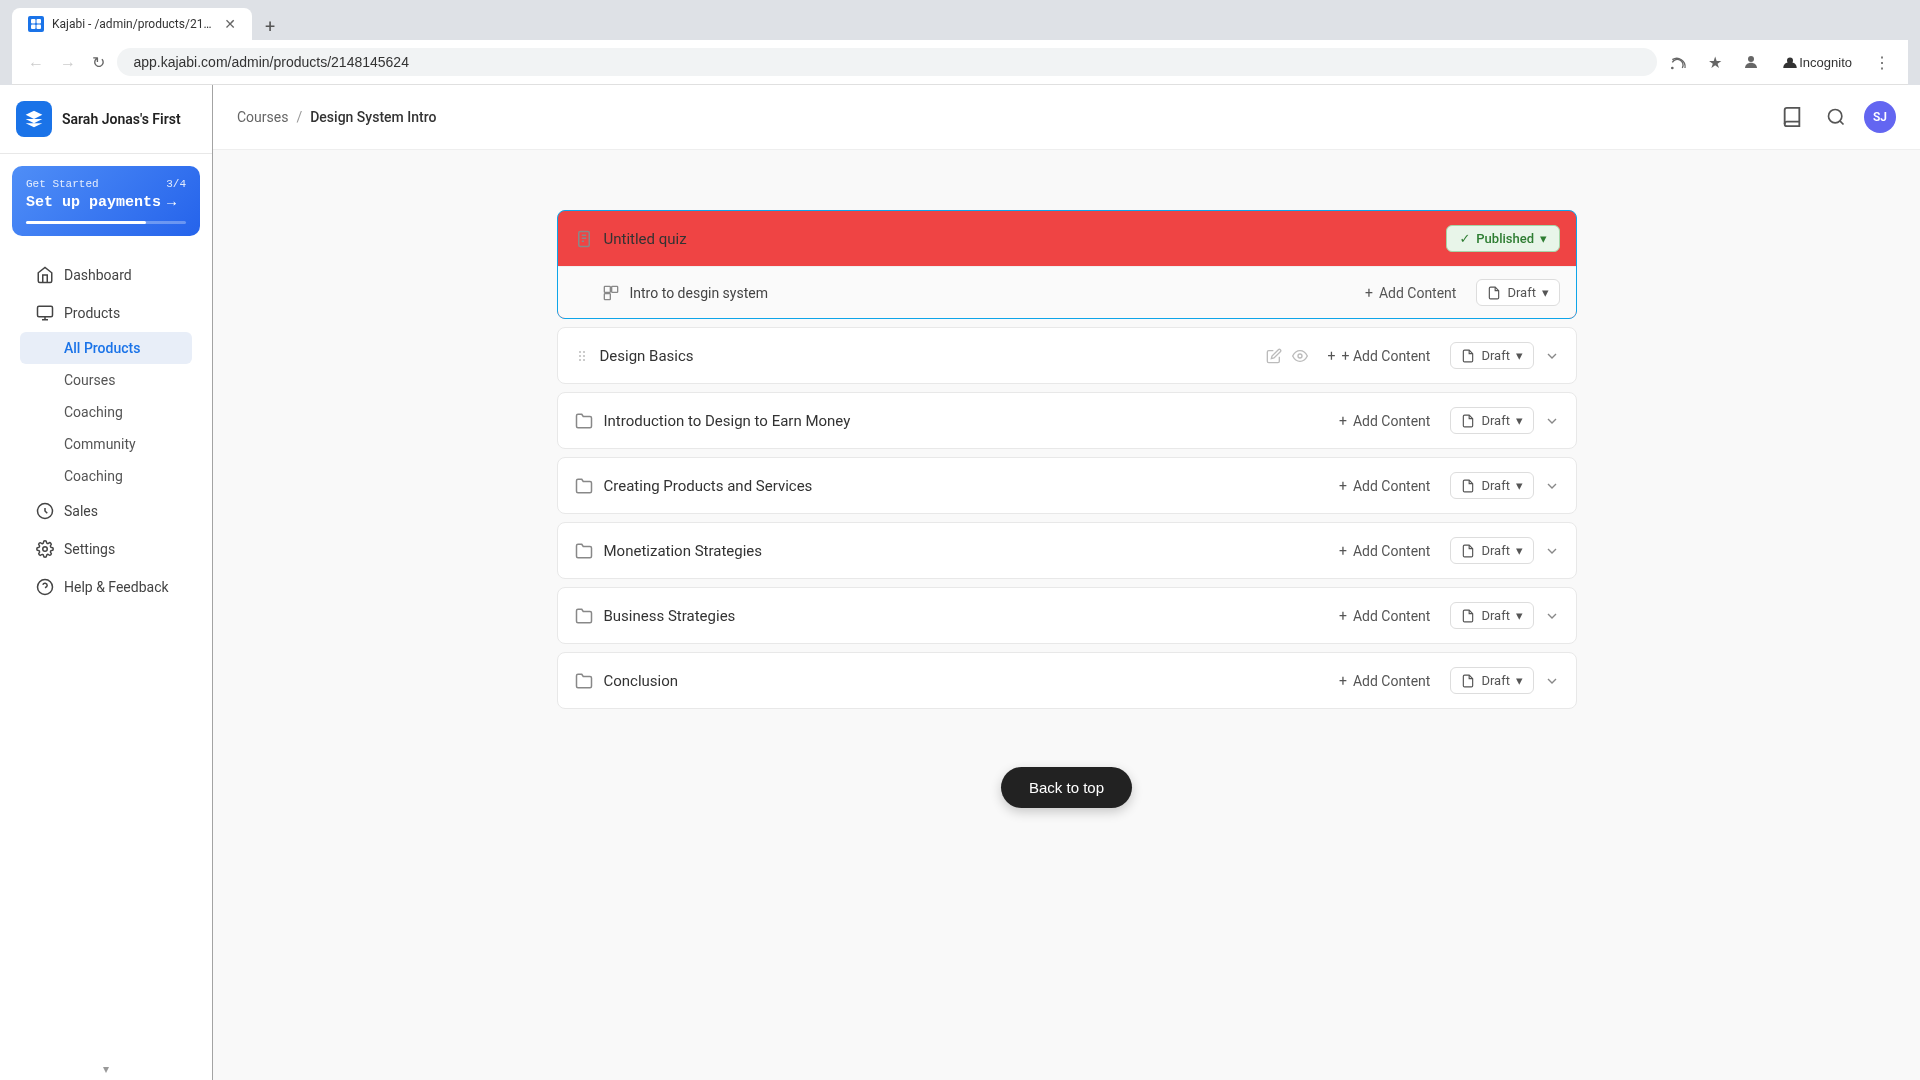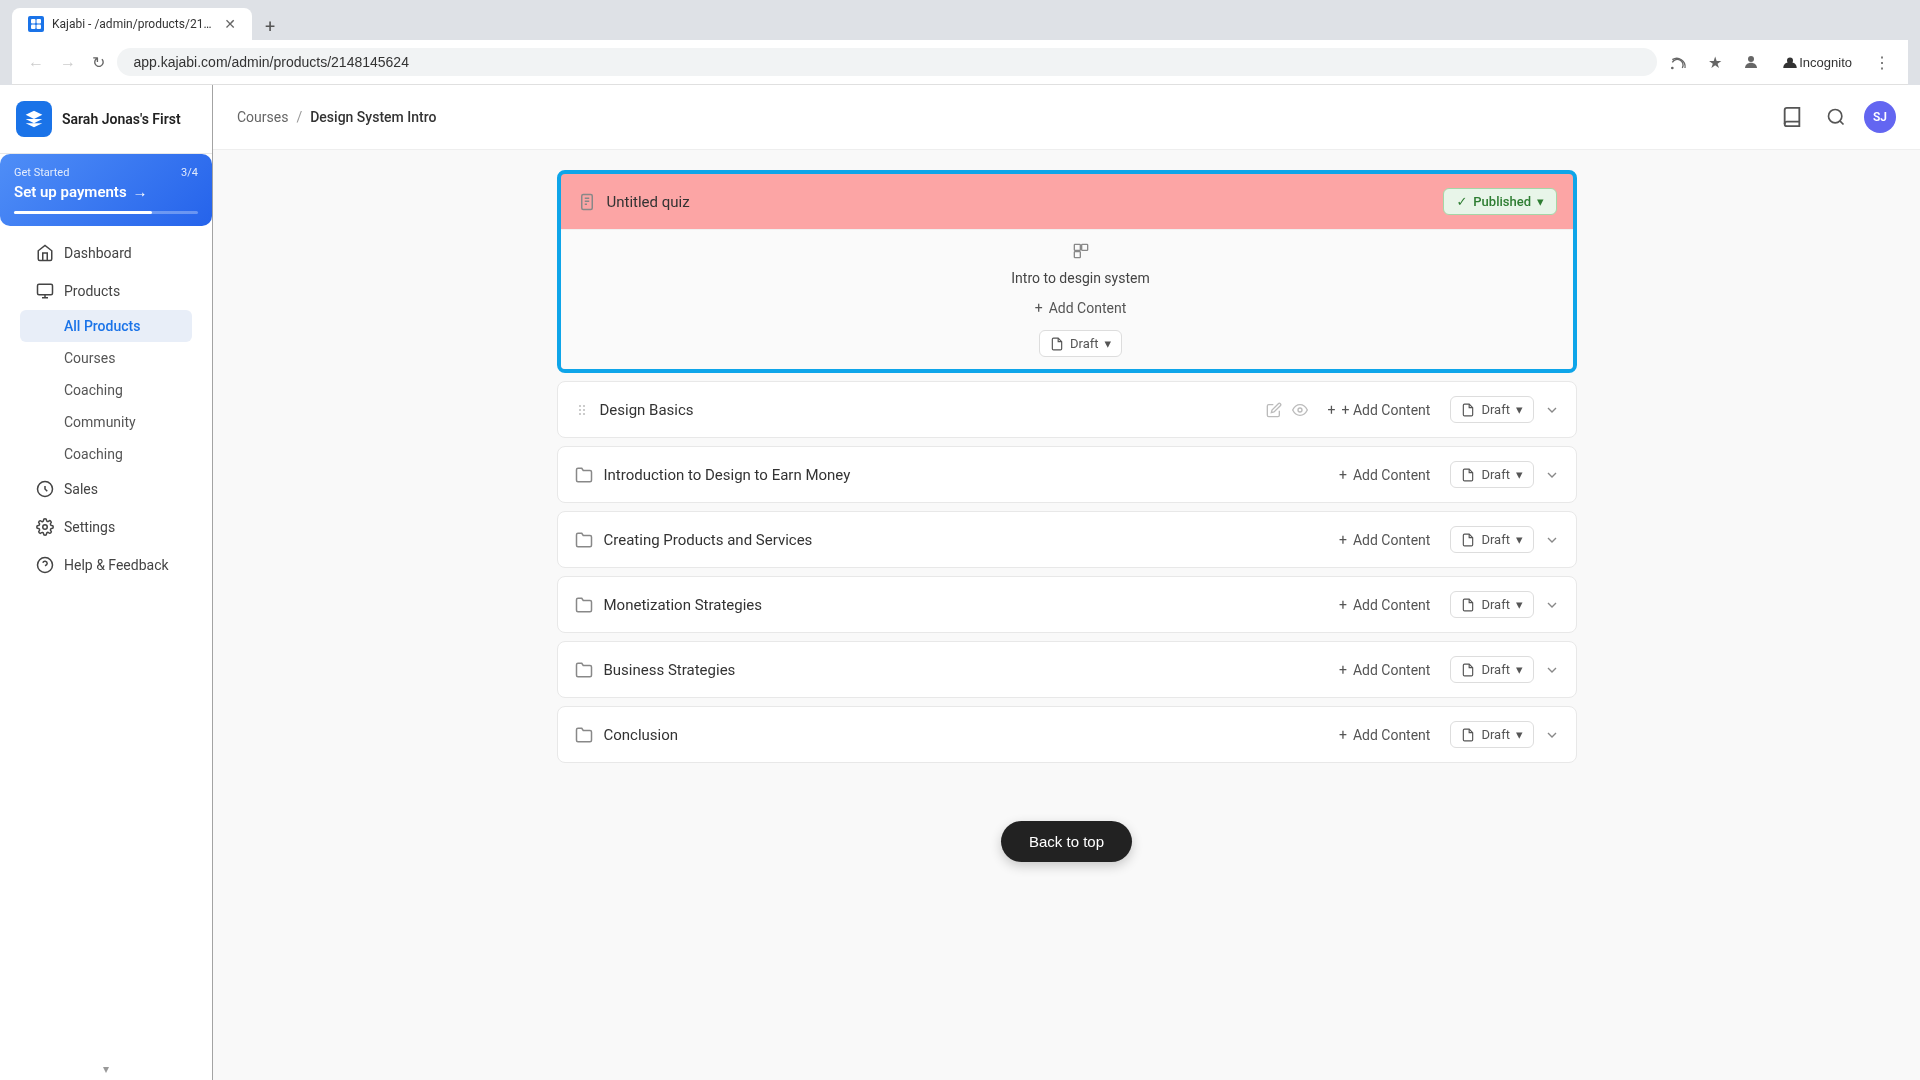--- a/index.html
+++ b/index.html
@@ -26,21 +26,21 @@
     
     .app-layout { display: flex; flex: 1; overflow: hidden; }
 
     
     .sidebar { width: 213px; background: #fff; border-right: 1px solid #a3a3a3; display: flex; flex-direction: column; overflow: hidden; flex-shrink: 0; }
     .sidebar-header { padding: 16px; display: flex; align-items: center; gap: 10px; border-bottom: 1px solid #e8e8e8; }
     .sidebar-logo { width: 36px; height: 36px; background: #1a73e8; border-radius: 8px; display: flex; align-items: center; justify-content: center; flex-shrink: 0; }
     .sidebar-logo svg { fill: white; width: 20px; height: 20px; }
     .sidebar-brand { font-size: 14px; font-weight: 600; color: #222; }
 
-    .get-started-card { margin: 0; background: linear-gradient(135deg, #4f8ef7, #2563eb); border-radius: 10px; padding: 12px 14px; color: white; cursor: pointer; }
+    .get-started-card { margin: 12px; background: linear-gradient(135deg, #4f8ef7, #2563eb); border-radius: 10px; padding: 12px 14px; color: white; cursor: pointer; font-family: Liberation Mono, monospace; }
     .get-started-label { font-size: 11px; opacity: 0.85; margin-bottom: 4px; display: flex; justify-content: space-between; }
     .get-started-title { font-size: 15px; font-weight: 600; display: flex; align-items: center; gap: 6px; }
     .progress-bar { height: 3px; background: rgba(255,255,255,0.3); border-radius: 2px; margin-top: 10px; }
     .progress-fill { height: 100%; background: white; border-radius: 2px; width: 75%; }
 
     .sidebar-scroll { flex: 1; overflow-y: auto; overflow-x: hidden; padding: 8px 14px; position: relative; }
     .sidebar-scroll::-webkit-scrollbar { width: 6px; }
     .sidebar-scroll::-webkit-scrollbar-thumb { background: #ddd; border-radius: 3px; }
 
     .nav-item { display: flex; align-items: center; gap: 10px; padding: 10px 16px; cursor: pointer; color: #444; font-size: 14px; border-radius: 6px; margin: 0 6px; }
@@ -64,28 +64,28 @@
     .top-bar-icon { width: 32px; height: 32px; display: flex; align-items: center; justify-content: center; cursor: pointer; color: #555; }
     .avatar { width: 32px; height: 32px; background: #6366f1; border-radius: 50%; display: flex; align-items: center; justify-content: center; color: white; font-size: 12px; font-weight: 600; cursor: pointer; }
 
     .content-area { flex: 1; overflow-y: auto; padding: 0; background: #f9f9f9; position: relative; }
     .content-area::-webkit-scrollbar { width: 6px; }
     .content-area::-webkit-scrollbar-thumb { background: #ddd; border-radius: 3px; }
 
     .course-list { max-width: 1100px; margin: 0 auto; padding: 20px 40px 100px; }
 
     
-    .section-item { background: #fca5a5; border: 4px solid #0ea5e9; border-radius: 8px; margin-bottom: 8px; overflow: hidden; }
+    .section-item { background: #ef4444; border: 1px solid #0ea5e9; border-radius: 8px; margin-bottom: 8px; overflow: hidden; margin-top: 40px; }
     .section-header { padding: 14px 16px; display: flex; align-items: center; gap: 10px; }
     .section-icon { color: #888; width: 20px; height: 20px; flex-shrink: 0; display: flex; align-items: center; justify-content: center; }
     .section-title { flex: 1; font-size: 15px; color: #333; font-weight: 400; }
     .drag-handle { color: #bbb; cursor: grab; display: flex; align-items: center; }
     .published-badge { display: flex; align-items: center; gap: 6px; background: #e8f5e9; color: #2e7d32; border: 1px solid #a5d6a7; border-radius: 6px; padding: 5px 12px; font-size: 13px; font-weight: 500; cursor: pointer; }
 
-    .sub-item { padding: 12px 16px 12px 44px; display: flex; align-items: center; gap: 10px; border-top: 1px solid #f0f0f0; background: #fafafa; flex-direction: column; }
+    .sub-item { padding: 12px 16px 12px 44px; display: flex; align-items: center; gap: 10px; border-top: 1px solid #f0f0f0; background: #fafafa; }
     .sub-item-icon { color: #888; width: 18px; height: 18px; display: flex; align-items: center; justify-content: center; }
     .sub-item-title { flex: 1; font-size: 14px; color: #444; }
 
     
     .module-row { background: white; border: 1px solid #e8e8e8; border-radius: 8px; margin-bottom: 8px; padding: 14px 16px; display: flex; align-items: center; gap: 10px; }
     .module-icon { color: #888; width: 20px; height: 20px; display: flex; align-items: center; justify-content: center; flex-shrink: 0; }
     .module-title { flex: 1; font-size: 15px; color: #333; }
     .edit-icon-btn { color: #bbb; cursor: pointer; display: flex; align-items: center; justify-content: center; }
     .eye-icon-btn { color: #bbb; cursor: pointer; display: flex; align-items: center; justify-content: center; }
     .add-content-btn { display: flex; align-items: center; gap: 6px; color: #555; font-size: 14px; cursor: pointer; padding: 4px 10px; border-radius: 4px; white-space: nowrap; }

